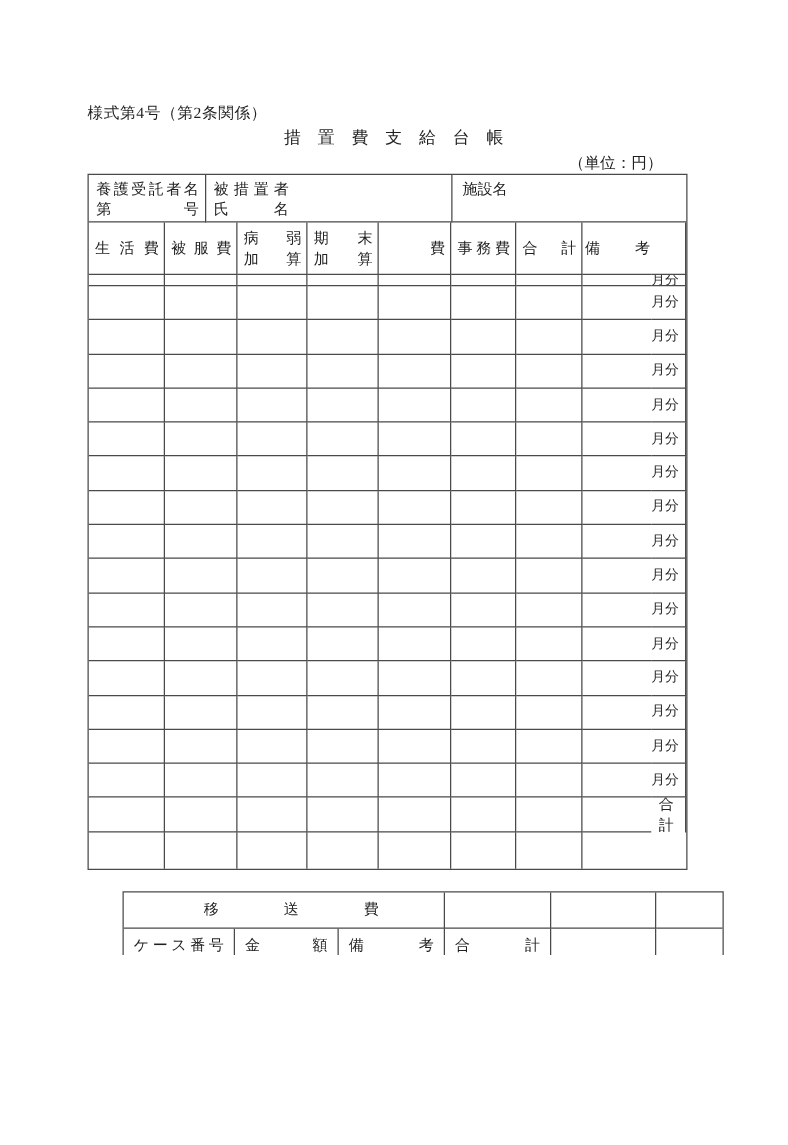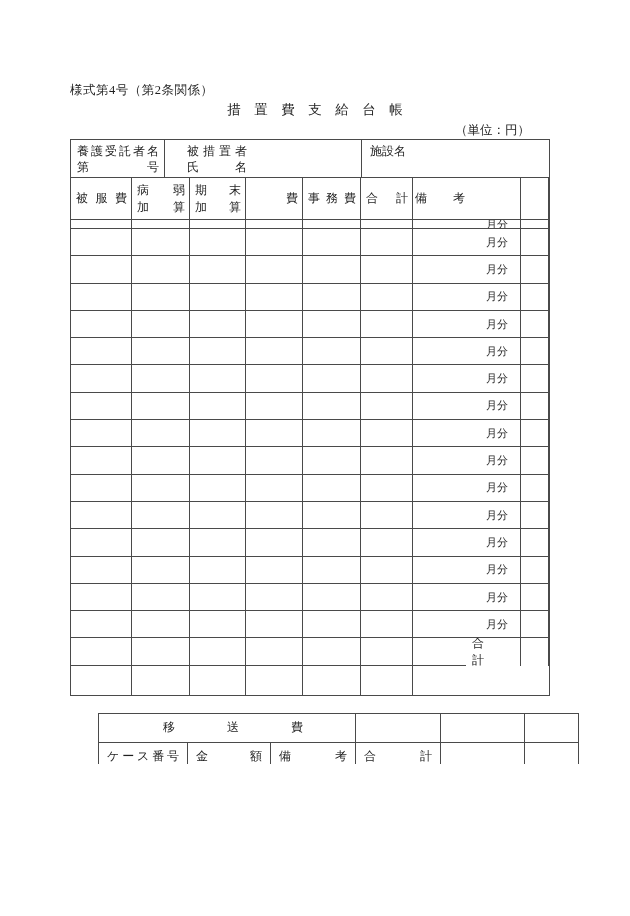--- a/index.html
+++ b/index.html
@@ -62,21 +62,21 @@
   .nbb{border-bottom:none;}
   .sp3{grid-column:span 3;}
   .tx{
     width:100%;box-sizing:border-box;
     font-size:12px;line-height:17px;color:var(--ink);
     white-space:pre;
   }
   .h1line{line-height:15.5px;}
   .just{text-align:justify;text-align-last:justify;white-space:normal;}
   .right{text-align:right;}
-  .ls4{letter-spacing:4px;margin-left:16px;}
+  .ls4{letter-spacing:4px;}
   .pA{padding:0 5px 0 6px;}
   .pB{padding-left:6px;}
   .pC{padding-left:8px;}
   .px4{padding:0 4px 0 5px;}
   .pr4{padding-right:4px;}
   .pbk{padding:0 1px 0 2px;}
   .prm{padding-right:12px;}
   .mo{font-size:11px;}
   .ptot{padding:0 13px 0 6px;}
   .pT{padding:0 52px 0 64px;}
@@ -101,20 +101,23 @@
       <div class="cell top">
         <div class="tx h1line ls4 pB">被措置者</div>
         <div class="tx h1line ls4 pB">氏　　名</div>
       </div>
       <div class="cell top nrb">
         <div class="tx h1line pC">施設名</div>
       </div>
     </div>
     <div class="grid9" id="grid9">
         <div class="cell">
+          <div class="tx just px4">生活費</div>
+        </div>
+        <div class="cell">
           <div class="tx just px4">被服費</div>
         </div>
         <div class="cell">
           <div class="tx just px4">病　弱</div>
           <div class="tx just px4">加　算</div>
         </div>
         <div class="cell">
           <div class="tx just px4">期　末</div>
           <div class="tx just px4">加　算</div>
         </div>

